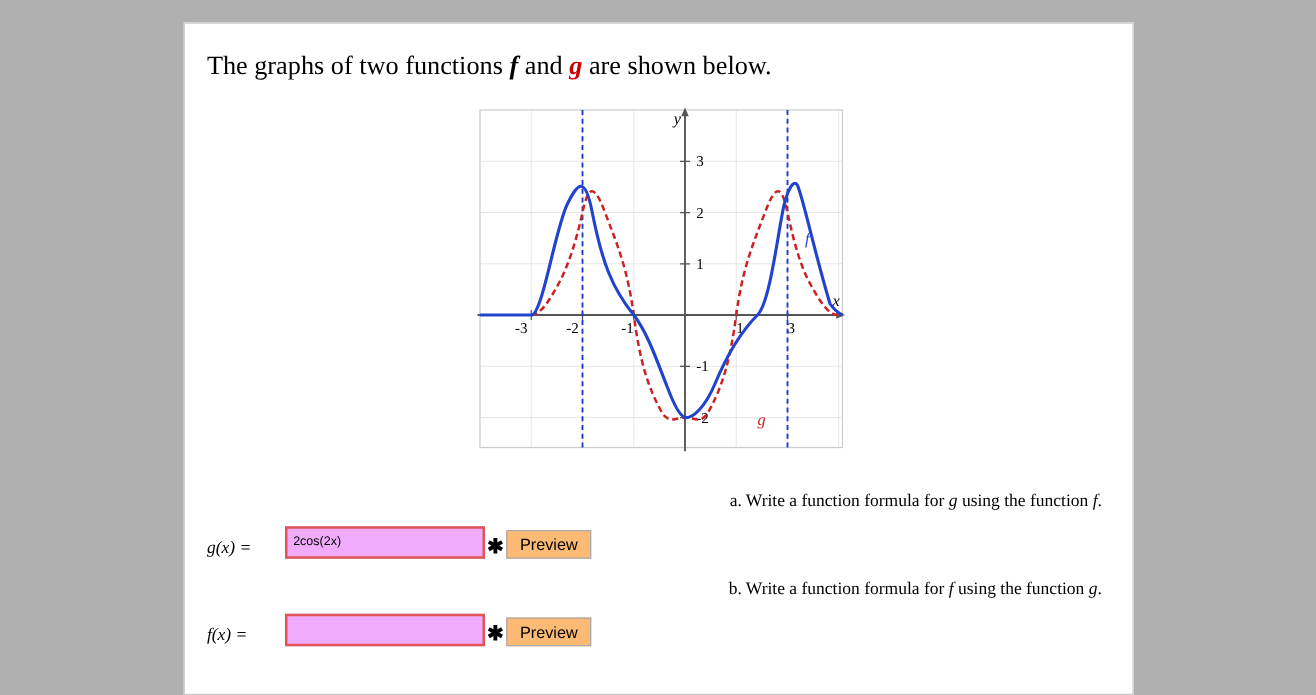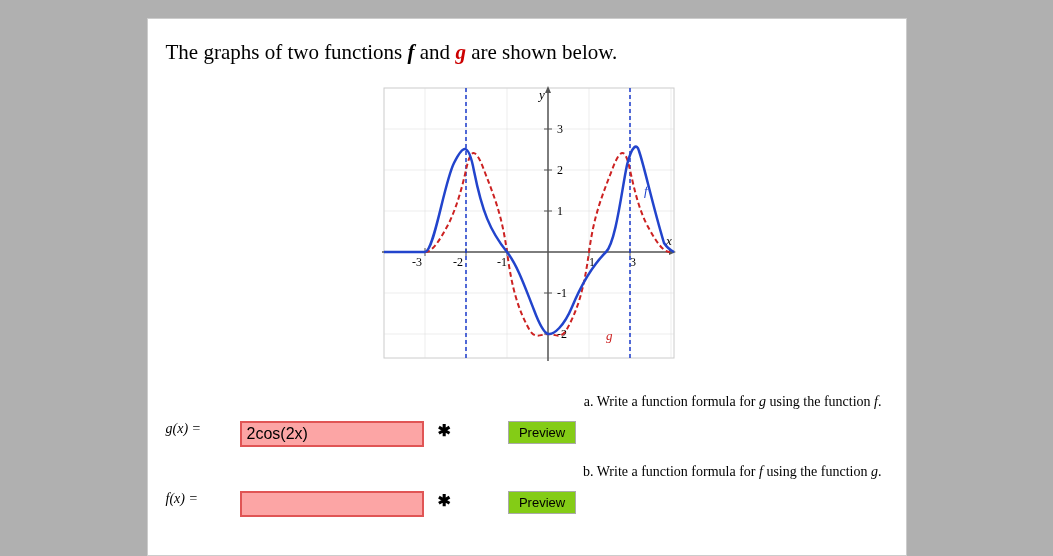--- a/index.html
+++ b/index.html
@@ -40,52 +40,51 @@
     }
     .part {
       font-size: 14px;
       margin-bottom: 8px;
       line-height: 1.6;
       text-align: right;
     }
     .part em { font-style: italic; }
     .input-row {
       display: flex;
-      align-items: flex-start;
-      gap: 14px;
+      align-items: flex-end;
+      gap: 2px;
       margin-bottom: 14px;
       font-size: 14px;
     }
     .input-row .func-label {
       font-style: italic;
       min-width: 60px;
     }
     .input-row input[type="text"] {
-      width: 184px;
+      width: 160px;
       height: 26px;
       border: 2px solid #e05555;
       padding: 2px 5px;
-      font-size: 16px;
-      background: #fca5a5;
+      font-size: 10px;
+      background: #f0abfc;
       outline: none;
       font-family: Arial, sans-serif;
     }
     .asterisk {
       font-size: 16px;
       font-weight: bold;
       color: #000;
     }
     .preview-btn {
-      background: #84cc16;
+      background: #fdba74;
       border: 1px solid #aaa;
       padding: 3px 10px;
       font-size: 13px;
       cursor: pointer;
       font-family: Arial, sans-serif;
-      margin-left: 43px;
     }
   </style>
 </head>
 <body>
 
 <div class="page">
 
   <div class="intro-text">
     The graphs of two functions <em>f</em>
     <span> and </span>

